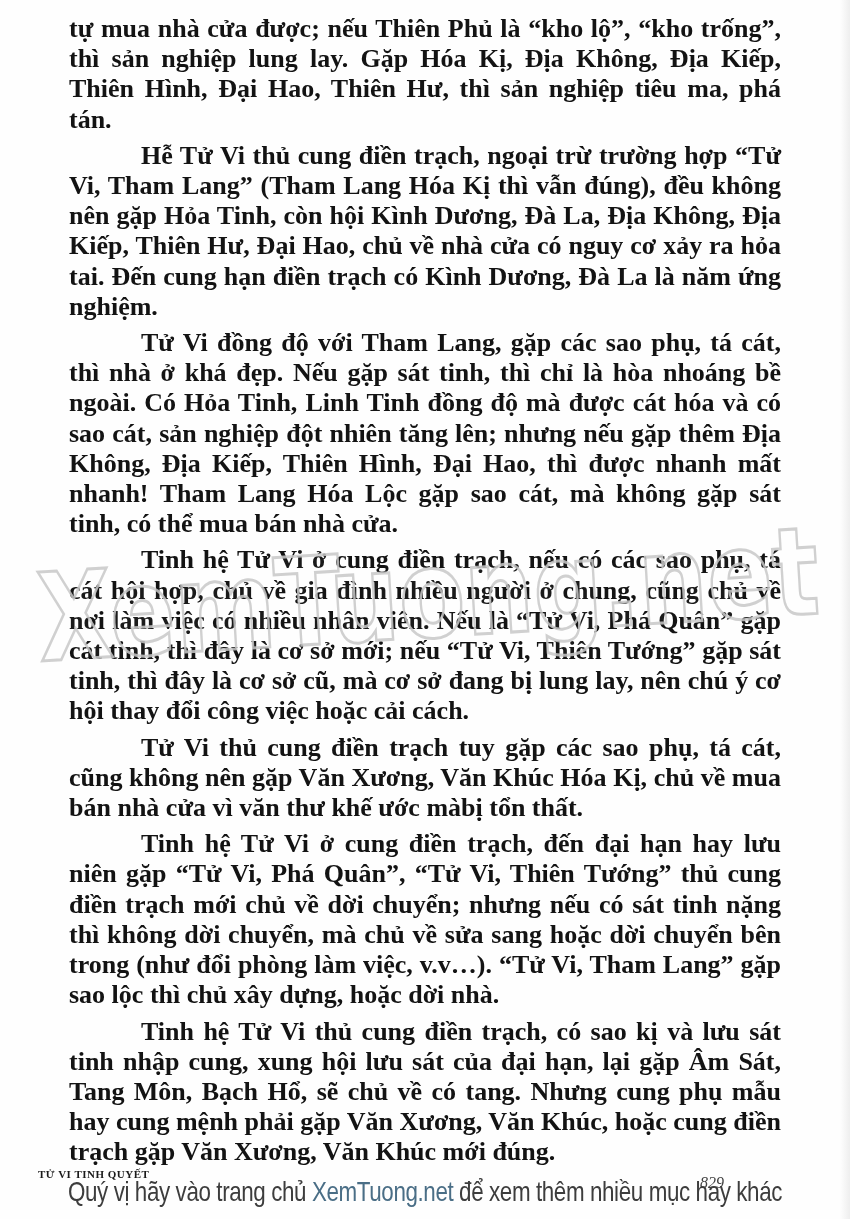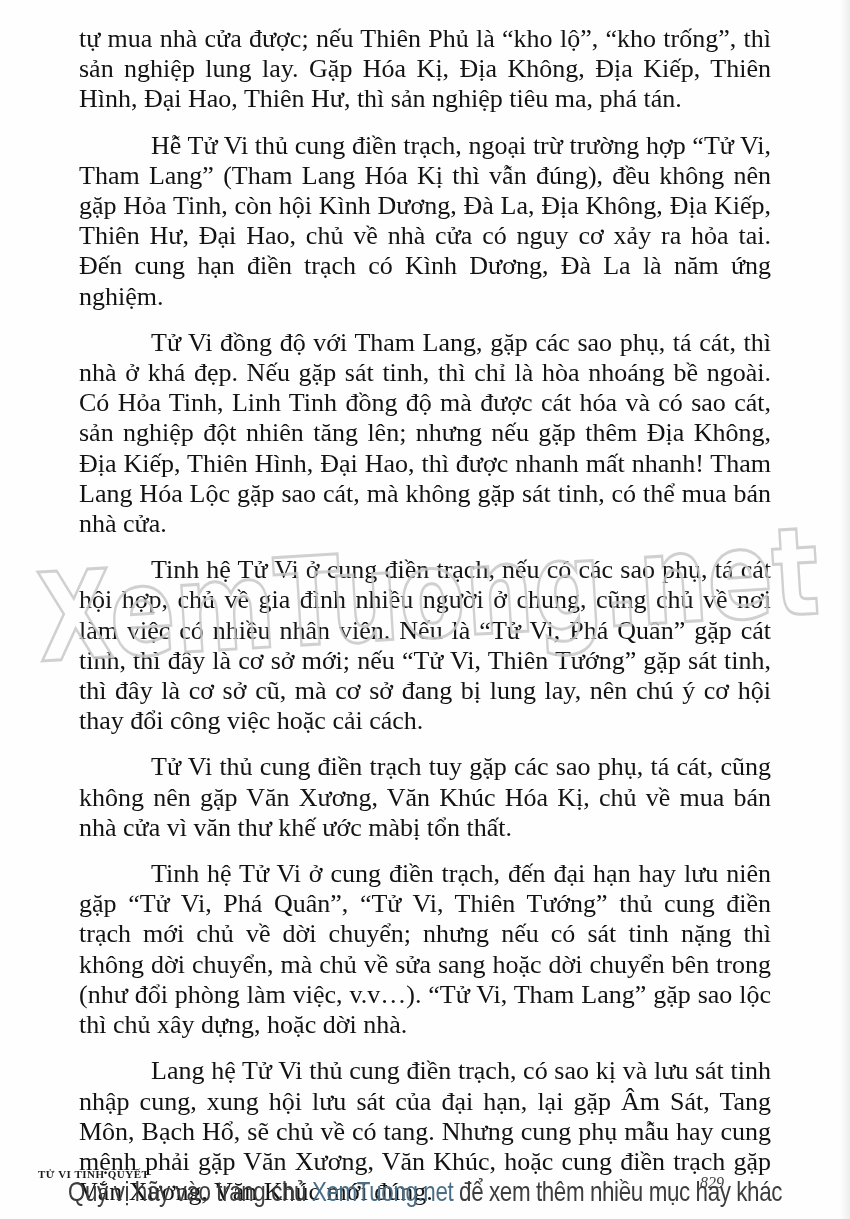--- a/index.html
+++ b/index.html
@@ -17,21 +17,21 @@
   .content {
     position: absolute;
     left: 63px; top: 8px;
     width: 724px;
     z-index: 2;
     color: #131313;
     font-size: 26px;
     line-height: 30.2px;
     text-align: justify;
   }
-  .content p { margin: 16px; padding: 0; text-indent: 72px; }
+  .content p { margin: 6px; padding: 0; text-indent: 72px; font-weight: bold; }
   .content p.no-indent { text-indent: 0; }
   .watermark {
     position: absolute;
     left: 38px; top: 548px;
     z-index: 3;
     font-family: "DejaVu Sans", sans-serif;
     font-weight: bold;
     font-size: 122px;
     white-space: nowrap;
     color: rgba(255,255,255,0.04);
@@ -87,21 +87,21 @@
 
   <div class="edge-artifact"></div>
 
   <div class="content">
     <p class="no-indent">tự mua nhà cửa được; nếu Thiên Phủ là “kho lộ”, “kho trống”, thì sản nghiệp lung lay. Gặp Hóa Kị, Địa Không, Địa Kiếp, Thiên Hình, Đại Hao, Thiên Hư, thì sản nghiệp tiêu ma, phá tán.</p>
     <p>Hễ Tử Vi thủ cung điền trạch, ngoại trừ trường hợp “Tử Vi, Tham Lang” (Tham Lang Hóa Kị thì vẫn đúng), đều không nên gặp Hỏa Tinh, còn hội Kình Dương, Đà La, Địa Không, Địa Kiếp, Thiên Hư, Đại Hao, chủ về nhà cửa có nguy cơ xảy ra hỏa tai. Đến cung hạn điền trạch có Kình Dương, Đà La là năm ứng nghiệm.</p>
     <p>Tử Vi đồng độ với Tham Lang, gặp các sao phụ, tá cát, thì nhà ở khá đẹp. Nếu gặp sát tinh, thì chỉ là hòa nhoáng bề ngoài. Có Hỏa Tinh, Linh Tinh đồng độ mà được cát hóa và có sao cát, sản nghiệp đột nhiên tăng lên; nhưng nếu gặp thêm Địa Không, Địa Kiếp, Thiên Hình, Đại Hao, thì được nhanh mất nhanh! Tham Lang Hóa Lộc gặp sao cát, mà không gặp sát tinh, có thể mua bán nhà cửa.</p>
     <p>Tinh hệ Tử Vi ở cung điền trạch, nếu có các sao phụ, tá cát hội hợp, chủ về gia đình nhiều người ở chung, cũng chủ về nơi làm việc có nhiều nhân viên. Nếu là “Tử Vi, Phá Quân” gặp cát tinh, thì đây là cơ sở mới; nếu “Tử Vi, Thiên Tướng” gặp sát tinh, thì đây là cơ sở cũ, mà cơ sở đang bị lung lay, nên chú ý cơ hội thay đổi công việc hoặc cải cách.</p>
     <p>Tử Vi thủ cung điền trạch tuy gặp các sao phụ, tá cát, cũng không nên gặp Văn Xương, Văn Khúc Hóa Kị, chủ về mua bán nhà cửa vì văn thư khế ước màbị tổn thất.</p>
     <p>Tinh hệ Tử Vi ở cung điền trạch, đến đại hạn hay lưu niên gặp “Tử Vi, Phá Quân”, “Tử Vi, Thiên Tướng” thủ cung điền trạch mới chủ về dời chuyển; nhưng nếu có sát tinh nặng thì không dời chuyển, mà chủ về sửa sang hoặc dời chuyển bên trong (như đổi phòng làm việc, v.v…). “Tử Vi, Tham Lang” gặp sao lộc thì chủ xây dựng, hoặc dời nhà.</p>
-    <p>Lang hệ Tử Vi thủ cung điền trạch, có sao kị và lưu sát tinh nhập cung, xung hội lưu sát của đại hạn, lại gặp Âm Sát, Tang Môn, Bạch Hổ, sẽ chủ về có tang. Nhưng cung phụ mẫu hay cung mệnh phải gặp Văn Xương, Văn Khúc, hoặc cung điền trạch gặp Văn Xương, Văn Khúc mới đúng.</p>
+    <p>Tinh hệ Tử Vi thủ cung điền trạch, có sao kị và lưu sát tinh nhập cung, xung hội lưu sát của đại hạn, lại gặp Âm Sát, Tang Môn, Bạch Hổ, sẽ chủ về có tang. Nhưng cung phụ mẫu hay cung mệnh phải gặp Văn Xương, Văn Khúc, hoặc cung điền trạch gặp Văn Xương, Văn Khúc mới đúng.</p>
   </div>
 
   <div class="watermark">XemTuong.net</div>
 
   <span class="footer-title">TỬ VI TINH QUYẾT</span>
   <span class="page-num">829</span>
 
   <div class="promo"><span>Quý vị hãy vào trang chủ </span><span class="site">XemTuong.net</span><span> để xem thêm nhiều mục hay khác</span></div>
 
 </div>

